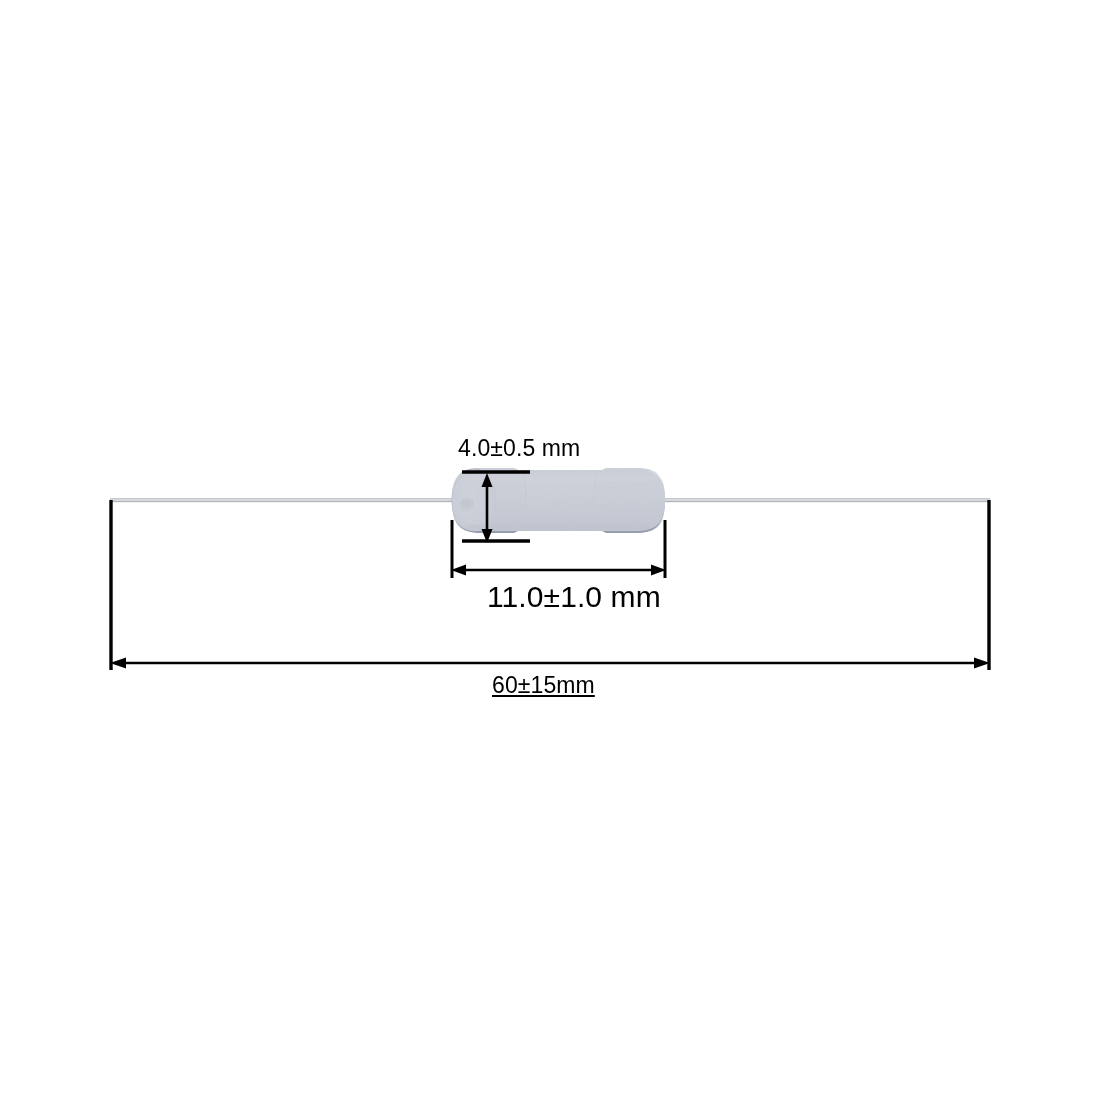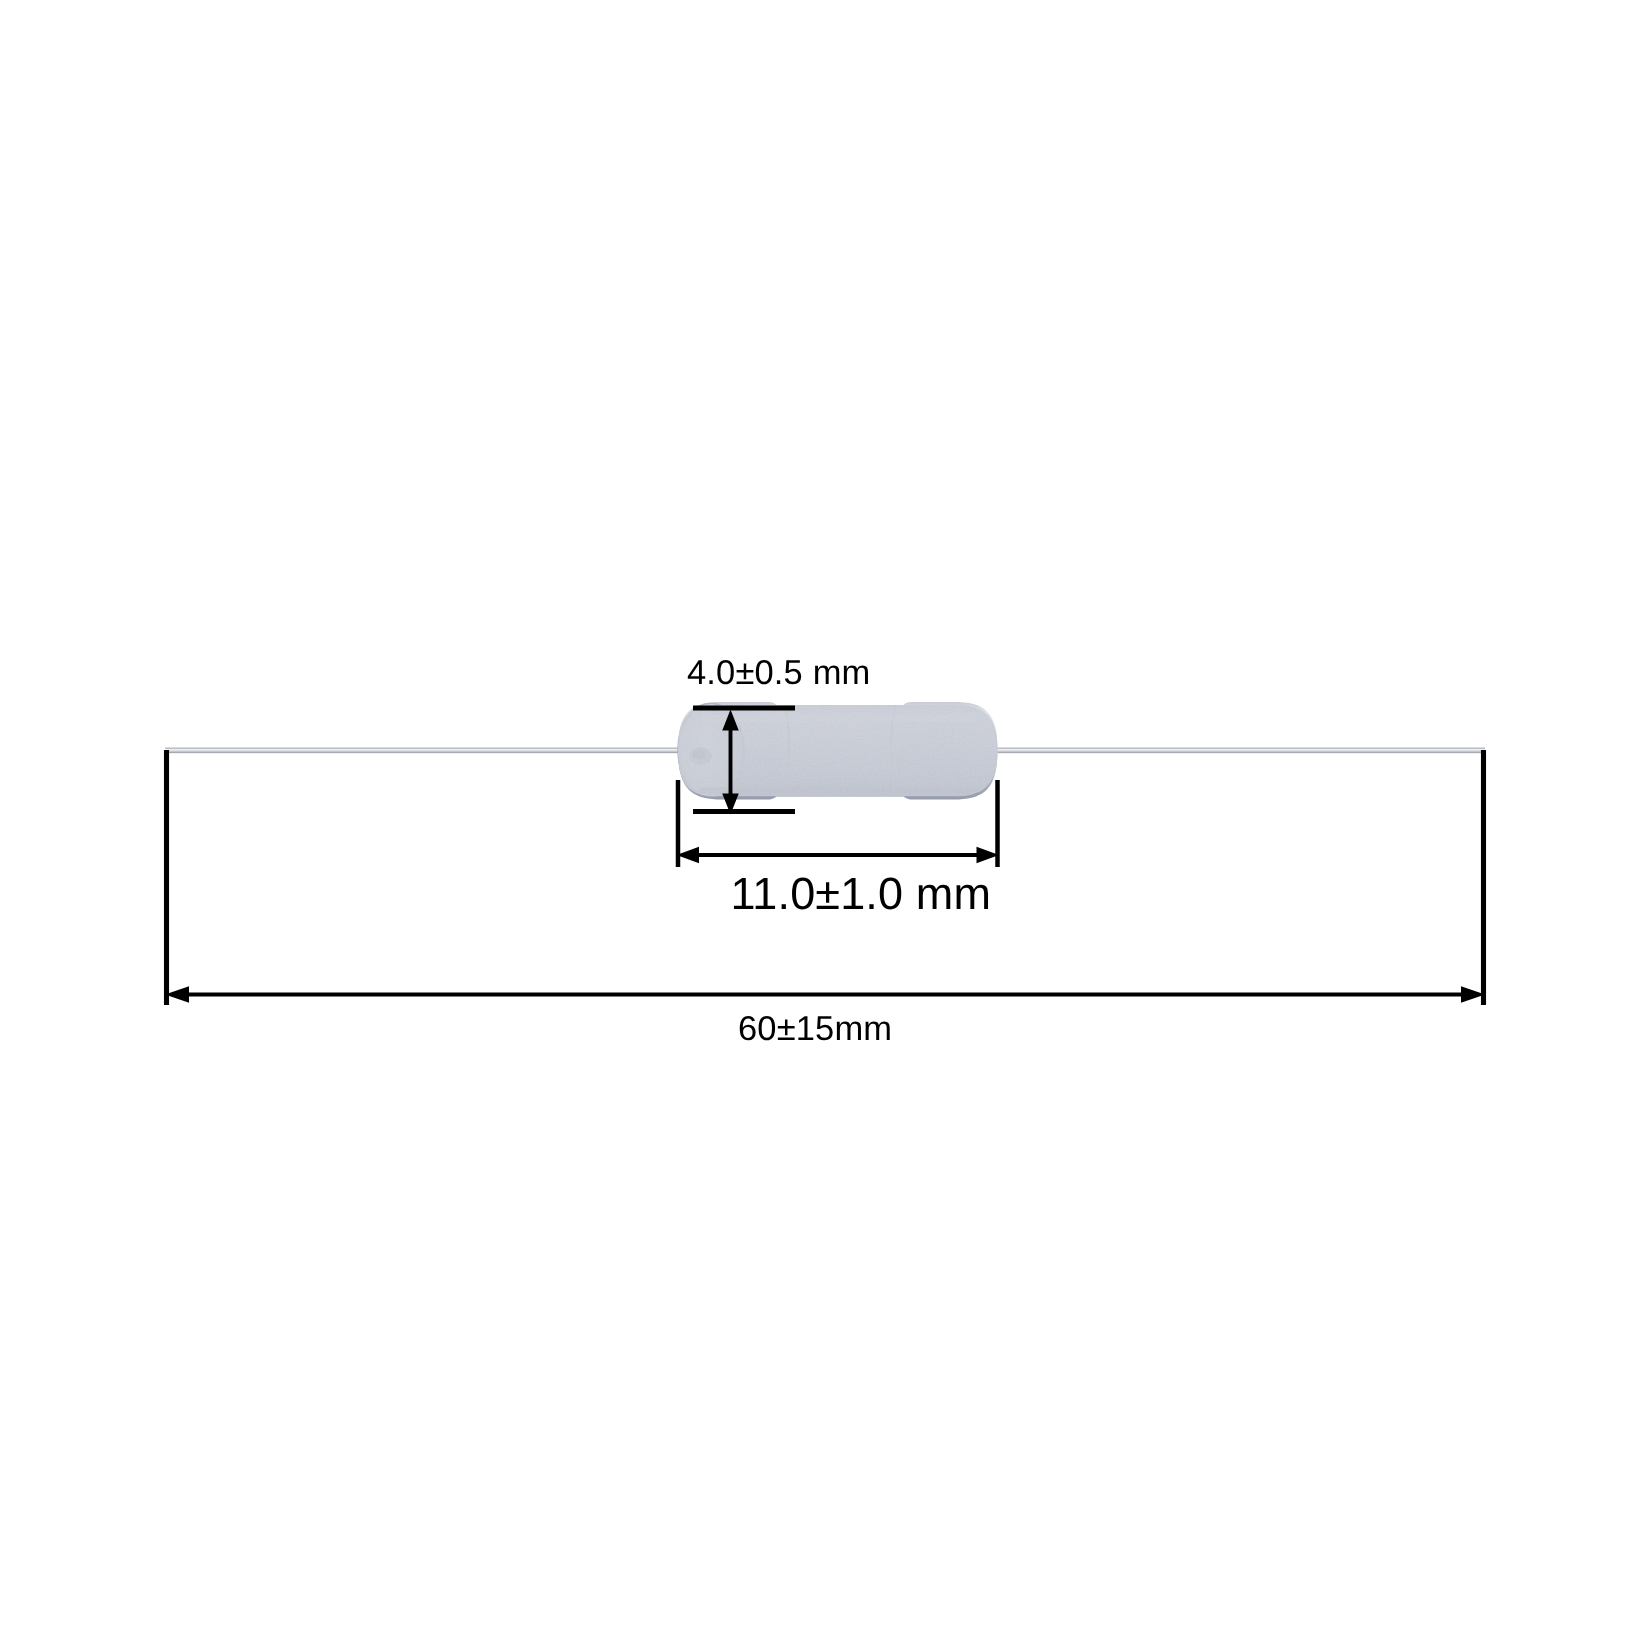--- a/index.html
+++ b/index.html
@@ -71,20 +71,21 @@
     left: 487px;
     top: 580px;
     font-size: 30px;
     letter-spacing: 0.1px;
   }
   #label-overall {
     left: 492px;
     top: 672px;
     font-size: 23px;
     letter-spacing: 0.1px;
+    text-decoration: underline;
   }
 </style>
 </head>
 <body>
 
 <div id="spec-header">
   <div class="spec-line" id="spec-line-power">Rated Power:1 W</div>
   <div class="spec-line" id="spec-line-resistance">Resistance Values (Ohm):2.2</div>
 </div>
 

